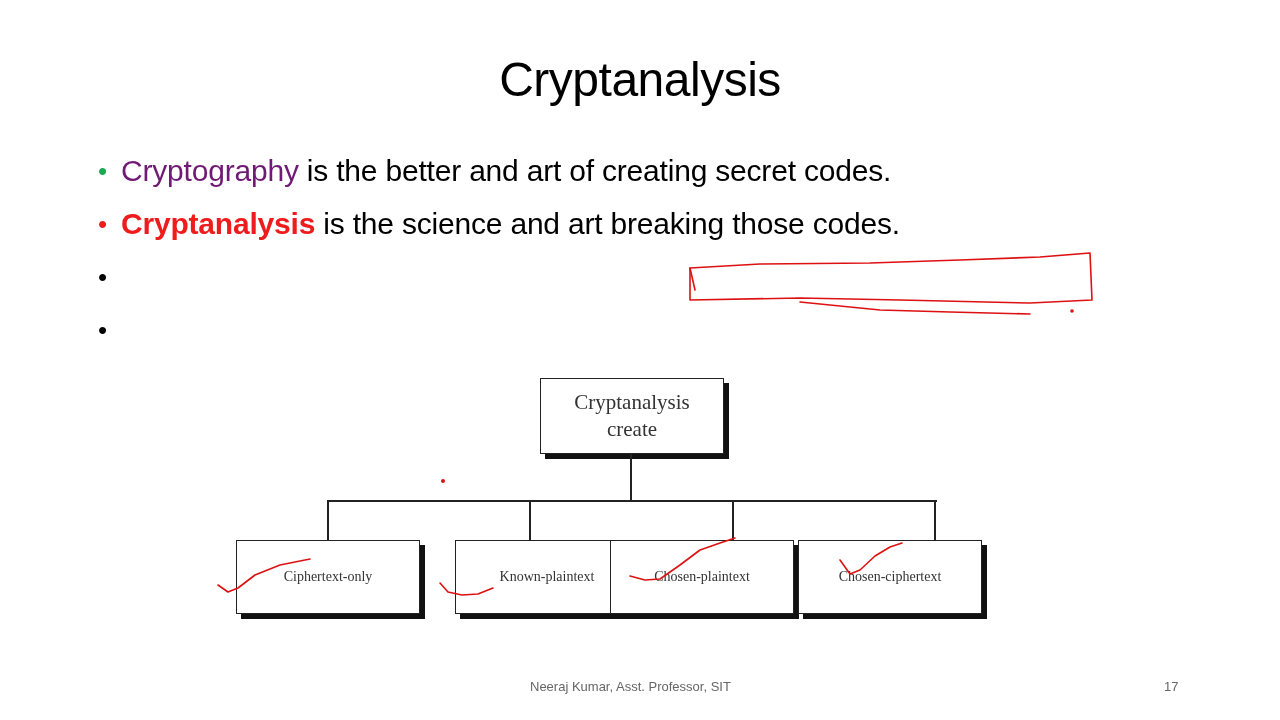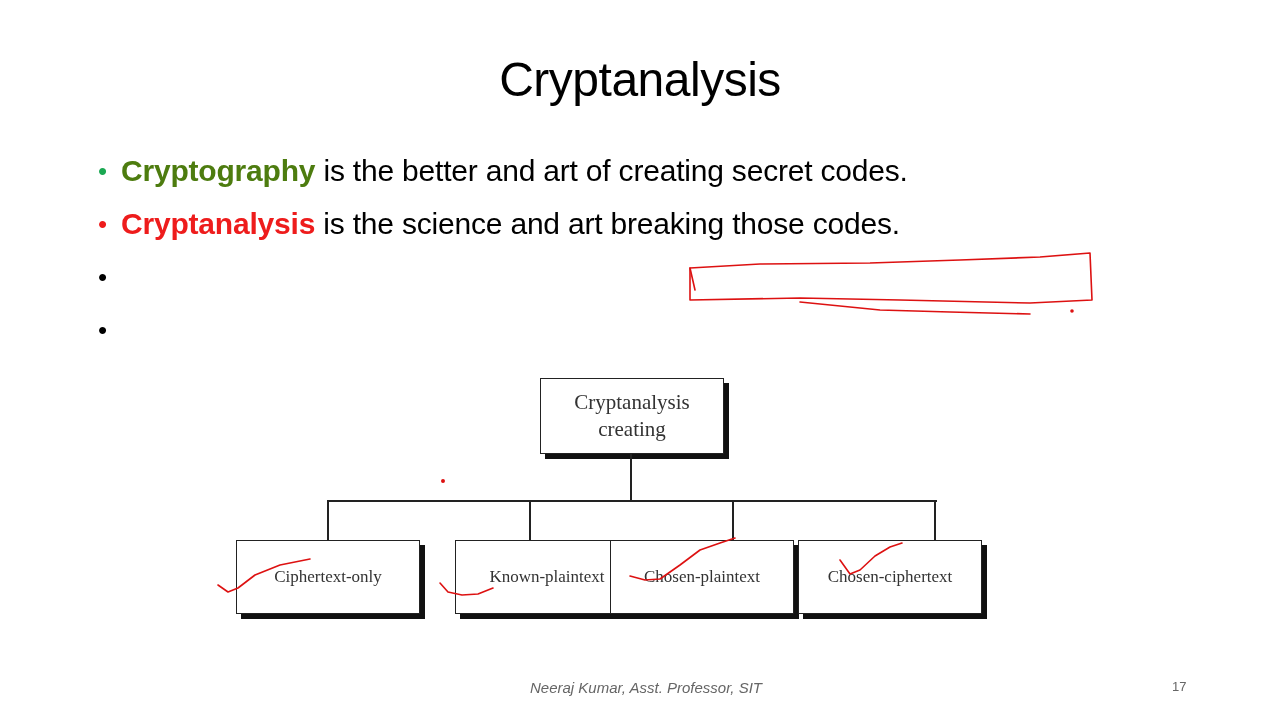--- a/index.html
+++ b/index.html
@@ -3,32 +3,32 @@
 <meta charset="utf-8">
 <style>
   html, body { margin:0; padding:0; }
   body { width:1280px; height:720px; background:#ffffff; position:relative; overflow:hidden;
          font-family: "Liberation Sans", "DejaVu Sans", sans-serif; color:#000; }
   .title { position:absolute; left:0; width:1280px; top:52px; text-align:center;
            font-size:48px; font-family:"Liberation Sans", sans-serif; letter-spacing:-0.5px; }
   .bullets { position:absolute; left:98px; top:150px; margin:0; padding:0; list-style:none; }
   .bullet { position:relative; font-size:30px; height:53px; line-height:42px; padding-left:23px; white-space:nowrap; letter-spacing:-0.2px; }
   .bullet .dot { position:absolute; left:0; top:0; font-size:26px; }
-  .hl-green { color:#4d7c0f; font-weight:bold; }
+  .hl-green { color:#701a75; font-weight:normal; }
   .hl-red { color:#ee1c1c; font-weight:bold; }
   .dot.red { color:#ee1c1c; }
   .dot.green { color:#1aa852; }
   .box { position:absolute; background:#fff; border:1.5px solid #222; box-shadow:5px 5px 0 #111;
          font-family:"Liberation Serif", "DejaVu Serif", serif; color:#333; text-align:center;
          display:flex; align-items:center; justify-content:center; }
   .root { left:540px; top:378px; width:182px; height:74px; font-size:21px; line-height:27px; }
-  .leaf { top:540px; width:182px; height:72px; font-size:17px; }
+  .leaf { top:540px; width:182px; height:72px; font-size:14px; }
   .line { position:absolute; background:#222; }
-  .footer { position:absolute; top:679px; left:530px; font-size:15px; color:#666;font-style:italic; }
-  .pagenum { position:absolute; top:679px; left:1164px; font-size:13px; color:#666;margin-left:8px; }
+  .footer { position:absolute; top:679px; left:530px; font-size:13px; color:#666; }
+  .pagenum { position:absolute; top:679px; left:1164px; font-size:13px; color:#666; }
   svg.ink { position:absolute; left:0; top:0; pointer-events:none; }
 </style>
 </head>
 <body>
 
 <div class="title">Cryptanalysis</div>
 
 <ul class="bullets">
   <li class="bullet">
     <span class="dot green">•</span><span class="hl-green">Cryptography</span><span> is the better and art of creating secret codes.</span>
@@ -40,21 +40,21 @@
     <span class="dot">•</span>
   </li>
   <li class="bullet">
     <span class="dot">•</span>
   </li>
 </ul>
 
 <div class="box root">
   <div>
     <div>Cryptanalysis</div>
-    <div>creating</div>
+    <div>create</div>
   </div>
 </div>
 <div class="line" style="left:630px; top:454px; width:2px; height:48px;"></div>
 <div class="line" style="left:327px; top:500px; width:610px; height:2px;"></div>
 <div class="line" style="left:327px; top:500px; width:2px; height:40px;"></div>
 <div class="line" style="left:529px; top:500px; width:2px; height:40px;"></div>
 <div class="line" style="left:732px; top:500px; width:2px; height:40px;"></div>
 <div class="line" style="left:934px; top:500px; width:2px; height:40px;"></div>
 
 <div class="box leaf" style="left:236px;">

